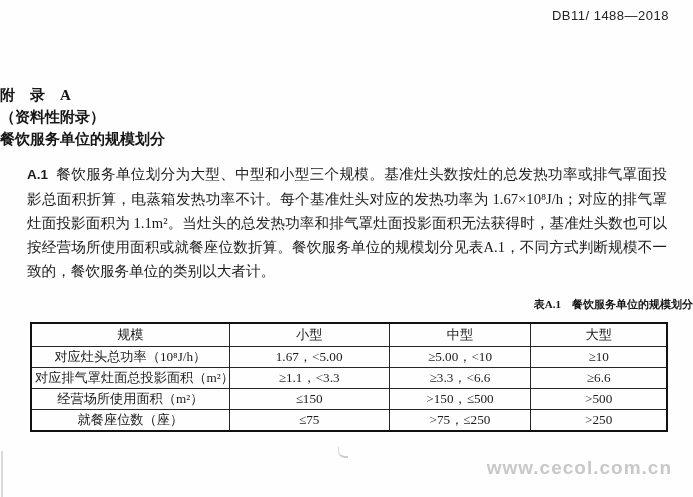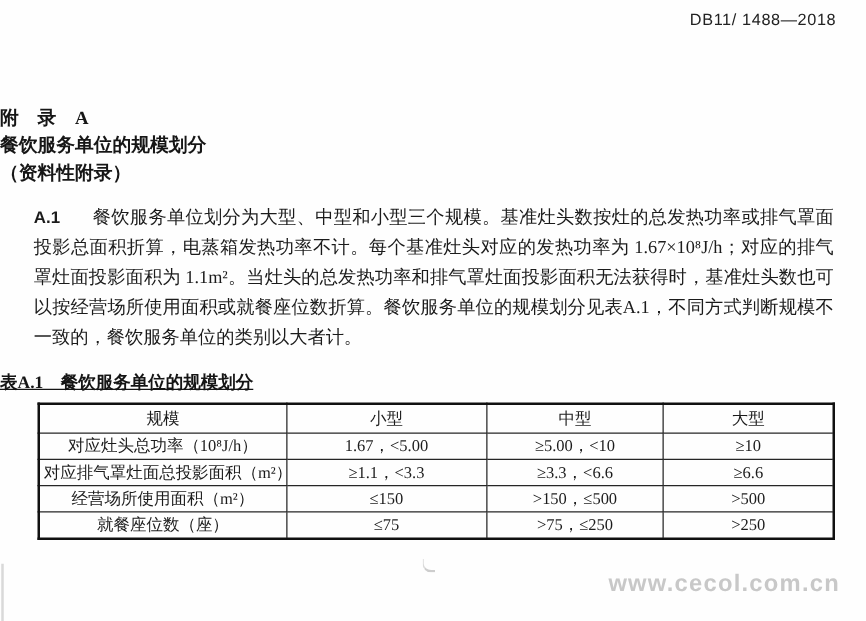--- a/index.html
+++ b/index.html
@@ -49,36 +49,35 @@
     left: 27px;
     width: 640px;
     font-size: 14.6px;
     line-height: 24px;
     text-align: justify;
     text-justify: inter-ideograph;
     color: #1b1b1b;
   }
   .clause .clause-num {
     font-weight: bold;
-    margin-right: 26px;
+    margin-right: 8px;
     font-family: "Liberation Sans", "DejaVu Sans", sans-serif;
     font-size: 13.5px;
   }
 
   
   .table-caption {
     position: absolute;
     top: 297px;
     left: 0;
     width: 100%;
-    text-align: left;
+    text-align: right;
     font-weight: bold;
-    font-size: 14px;
+    font-size: 11px;
     color: #151515;
-    text-decoration: underline;
   }
 
   
   .scale-table {
     position: absolute;
     top: 322px;
     left: 30px;
     width: 638px;
     border-collapse: collapse;
     table-layout: fixed;
@@ -137,22 +136,22 @@
 </style>
 </head>
 <body>
 
 <div class="page">
 
   <div class="doc-number">DB11/ 1488—2018</div>
 
   <div class="title-block">
     <div class="line">附　录　A</div>
+    <div class="line">（资料性附录）</div>
     <div class="line">餐饮服务单位的规模划分</div>
-    <div class="line">（资料性附录）</div>
   </div>
 
   <div class="clause">
     <span class="clause-num">A.1</span><span>餐饮服务单位划分为大型、中型和小型三个规模。基准灶头数按灶的总发热功率或排气罩面投影总面积折算，电蒸箱发热功率不计。每个基准灶头对应的发热功率为 1.67×10⁸J/h；对应的排气罩灶面投影面积为 1.1m²。当灶头的总发热功率和排气罩灶面投影面积无法获得时，基准灶头数也可以按经营场所使用面积或就餐座位数折算。餐饮服务单位的规模划分见表A.1，不同方式判断规模不一致的，餐饮服务单位的类别以大者计。</span>
   </div>
 
   <div class="table-caption">表A.1　餐饮服务单位的规模划分</div>
 
   <table class="scale-table">
     <tbody>

